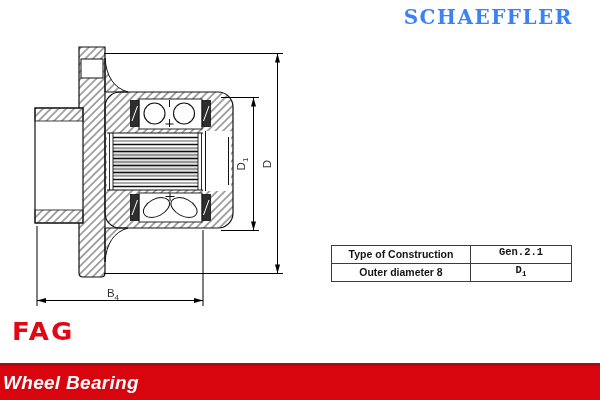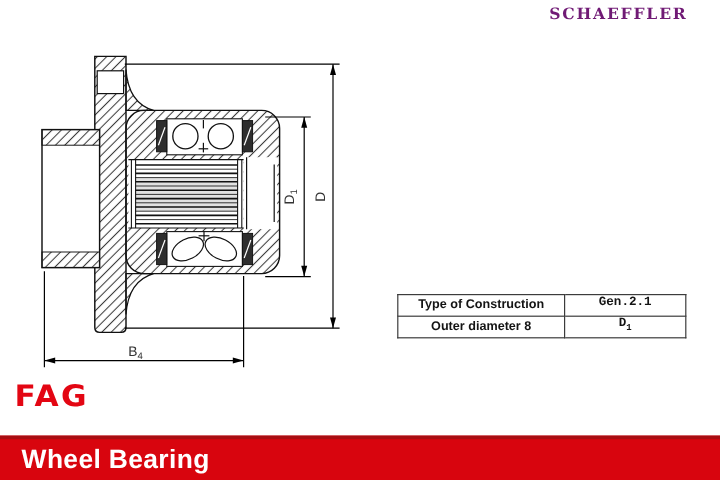--- a/index.html
+++ b/index.html
@@ -1,22 +1,22 @@
 <!DOCTYPE html>
 <html><head>
 <meta charset="utf-8">
 <style>
   html,body{margin:0;padding:0;background:#fff;}
   .page{position:relative;width:600px;height:400px;background:#ffffff;overflow:hidden;
         font-family:"Liberation Sans",sans-serif;}
 
   
   .schaeffler{position:absolute;top:5px;right:27px;
-    font-family:"DejaVu Serif",serif;font-weight:bold;font-size:13px;
-    letter-spacing:1.5px;color:#701a75;white-space:nowrap;}
+    font-family:"DejaVu Serif",serif;font-weight:bold;font-size:20px;
+    letter-spacing:1.5px;color:#3b82f6;white-space:nowrap;}
 
   
   .fag{position:absolute;left:12px;top:316px;
     font-family:"DejaVu Sans",sans-serif;font-weight:bold;font-size:26px;
     letter-spacing:2px;color:#e30613;transform:scaleY(0.95);}
 
   
   .spec-table{position:absolute;left:331px;top:245px;border-collapse:collapse;
     table-layout:fixed;background:#fff;}
   .spec-table td{border:1px solid #3c3c3c;height:13px;padding:0 2px;
@@ -24,22 +24,22 @@
   .spec-table .c-label{width:134px;margin-top:16px;}
   .spec-table .c-value{width:96px;font-family:Liberation Mono, monospace;}
   .spec-table sub{font-size:7.5px;}
 
   
   .drawing{position:absolute;left:0;top:0;}
 
   
   .footer-bar{position:absolute;left:0;bottom:0;width:600px;height:34px;
     background:#d8050e;border-top:3px solid #a80d12;display:flex;align-items:center;}
-  .footer-bar span{color:#ffffff;font-weight:bold;font-size:22px;
-    padding-left:18px;letter-spacing:.3px;}
+  .footer-bar span{color:#ffffff;font-weight:bold;font-size:19px;
+    padding-left:3px;letter-spacing:.3px;font-style:italic;}
 </style>
 </head>
 <body>
 
 <div class="page">
 
   <div class="schaeffler">SCHAEFFLER</div>
 
   <svg class="drawing" width="310" height="320" viewBox="0 0 310 320">
     <defs>

